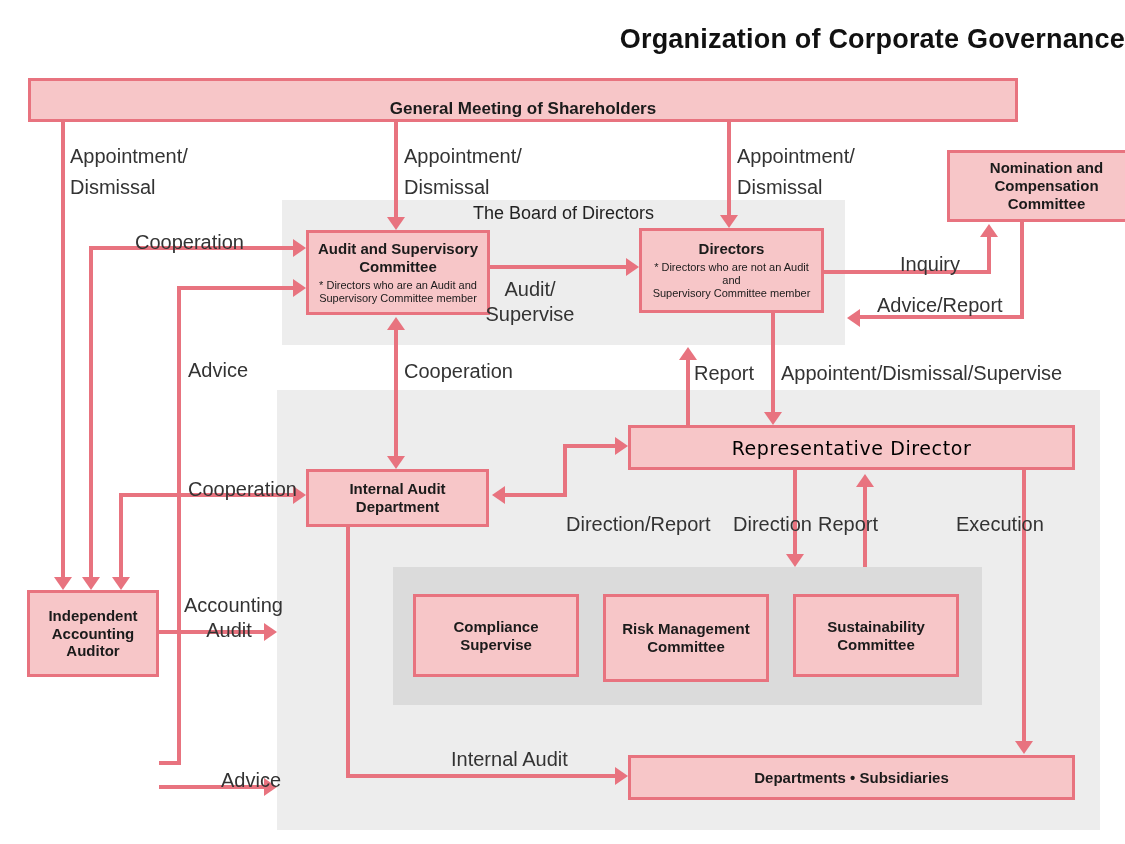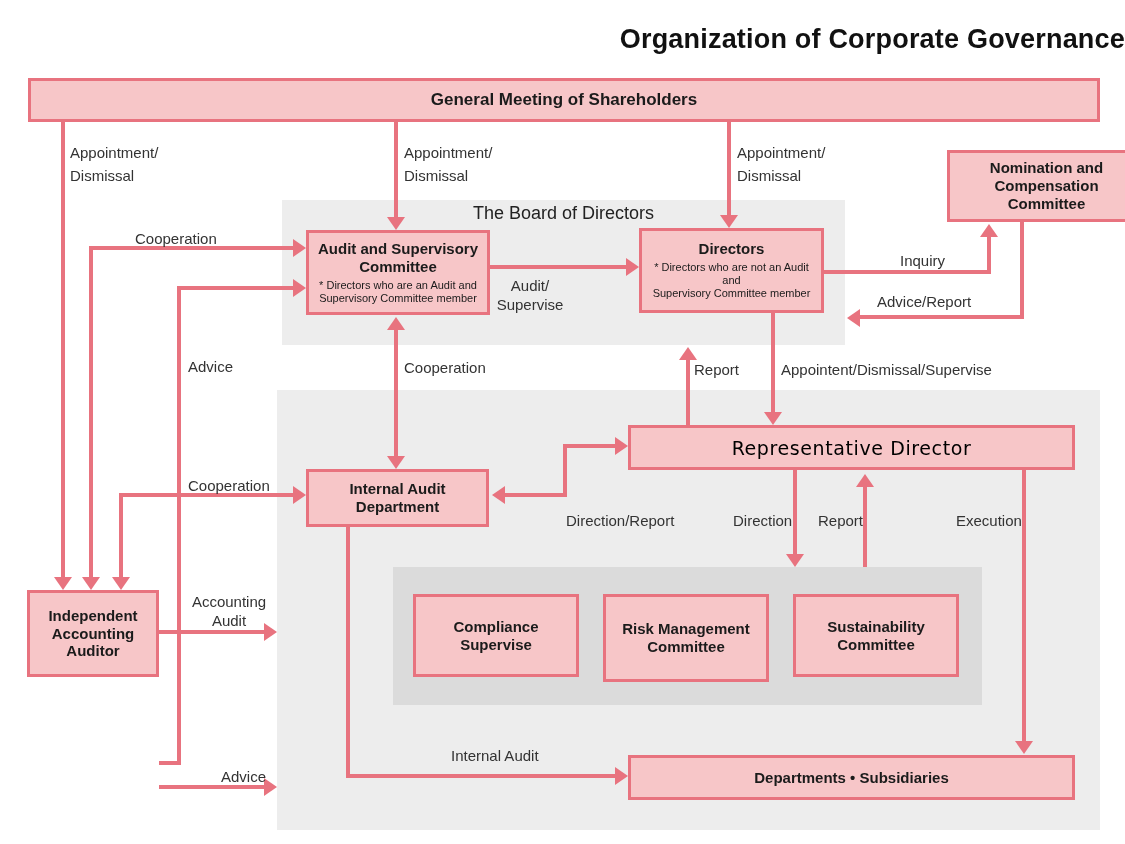--- a/index.html
+++ b/index.html
@@ -19,21 +19,21 @@
   .panel{background:var(--panel);}
   .panel2{background:var(--panel2);}
   .pbox{
     background:var(--fill);border:3px solid var(--line);
     display:flex;flex-direction:column;align-items:center;justify-content:center;
     text-align:center;
   }
   .bt{font-weight:bold;font-size:15px;line-height:1.18;color:var(--ink);white-space:pre-line;}
   .bn{font-size:11px;line-height:1.2;color:var(--ink);white-space:pre-line;margin-top:3px;font-stretch:condensed;}
   .big{font-size:17px;}
-  .lbl{position:absolute;font-size:15px;color:var(--lbl);line-height:1.55;white-space:pre-line;}
+  .lbl{position:absolute;font-size:20px;color:var(--lbl);line-height:1.55;white-space:pre-line;}
   .lbl.tight{line-height:1.25;}
   .hl{position:absolute;height:4px;background:var(--line);}
   .vl{position:absolute;width:4px;background:var(--line);}
   .ah{position:absolute;width:0;height:0;}
   .ah-right{border-top:9px solid transparent;border-bottom:9px solid transparent;border-left:13px solid var(--line);}
   .ah-left{border-top:9px solid transparent;border-bottom:9px solid transparent;border-right:13px solid var(--line);}
   .ah-down{border-left:9px solid transparent;border-right:9px solid transparent;border-top:13px solid var(--line);}
   .ah-up{border-left:9px solid transparent;border-right:9px solid transparent;border-bottom:13px solid var(--line);}
   #main-title{
     position:absolute;left:0;top:24px;width:1125px;text-align:right;
@@ -110,21 +110,21 @@
   <div class="ah ah-right" style="left:293px;top:486px;"></div>
   <div class="ah ah-right" style="left:626px;top:258px;"></div>
   <div class="ah ah-right" style="left:615px;top:437px;"></div>
   <div class="ah ah-right" style="left:615px;top:767px;"></div>
   <div class="ah ah-right" style="left:264px;top:623px;"></div>
   <div class="ah ah-right" style="left:264px;top:778px;"></div>
 
   <div class="ah ah-left" style="left:847px;top:309px;"></div>
   <div class="ah ah-left" style="left:492px;top:486px;"></div>
 
-  <div class="abs pbox" style="left:28px;top:78px;width:1072px;height:44px;">
+  <div class="abs pbox" style="left:28px;top:78px;width:990px;height:44px;justify-content:flex-end;">
     <span class="bt big">General Meeting of Shareholders</span>
   </div>
 
   <div class="abs pbox" style="left:306px;top:230px;width:184px;height:85px;padding:2px;">
     <span class="bt">Audit and Supervisory
 Committee</span>
     <span class="bn">* Directors who are an Audit and
 Supervisory Committee member</span>
   </div>
 

